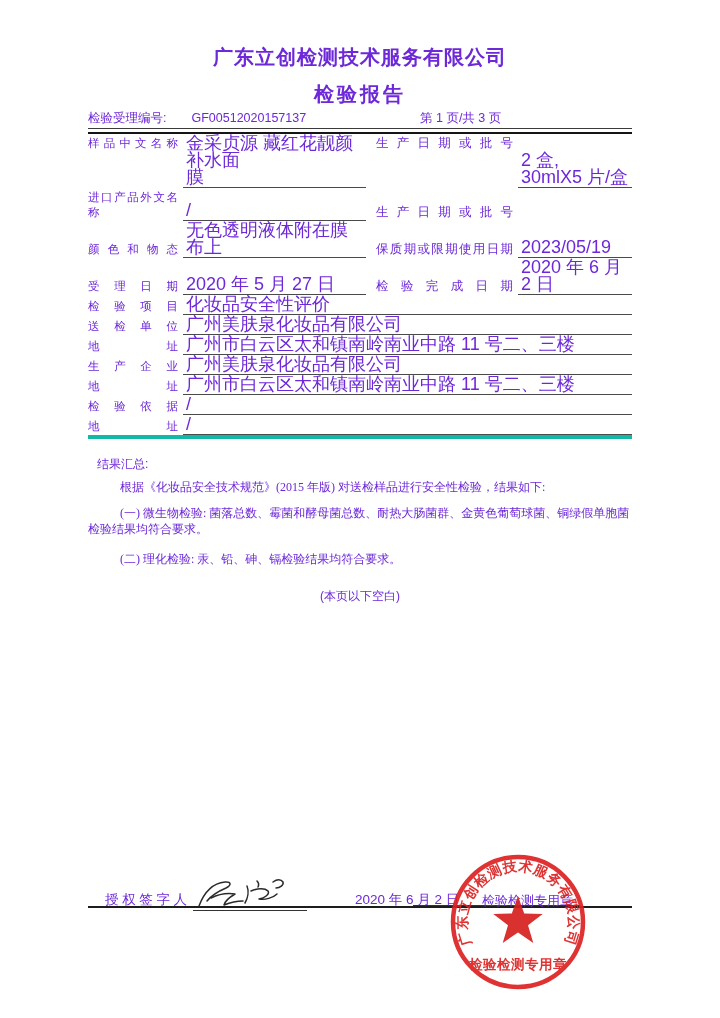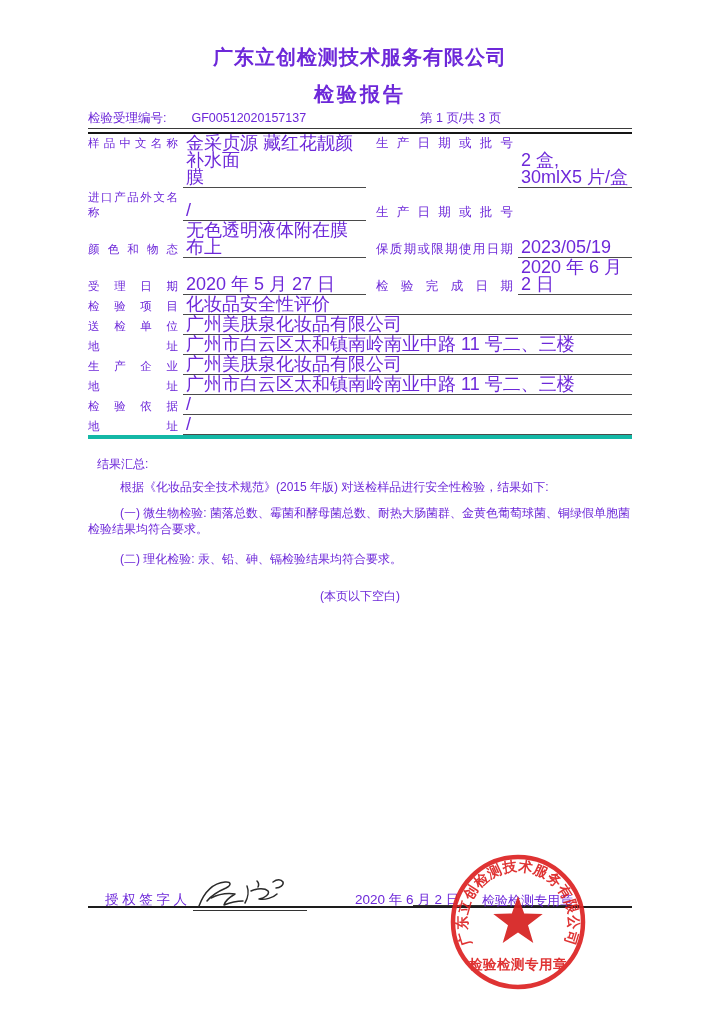--- a/index.html
+++ b/index.html
@@ -32,21 +32,21 @@
   .val {
     font-size:18px; line-height:17px; border-bottom:1px solid #4a4a4a;
     padding:1px 2px 1px 3px; box-sizing:border-box;
     display:flex; flex-direction:column; justify-content:flex-end;
     white-space:pre-line;
   }
   .val.v1 { margin-right:10px; }
 
   .results { margin-top:18px; font-size:12px; line-height:15.5px; }
   .sum-title { padding-left:9px; }
-  .para { text-indent:32px; }
+  .para { text-indent:32px;font-family:Liberation Serif, serif; }
   .intro { margin-top:7px; }
   .p1 { margin-top:11px; }
   .p2 { margin-top:15px; }
   .blank-note { margin-top:21px; text-align:center; text-indent:0; }
 
   .footer-rule { position:absolute; left:88px; top:906px; width:544px; height:2px; background:#1d1d1d; }
   .footer-row { position:absolute; left:88px; top:887px; width:544px; height:30px; font-size:13.5px; }
   .signer-label { position:absolute; left:17px; top:4px; width:82px; text-align:justify; text-align-last:justify; }
   .sig-field { position:absolute; left:105px; top:-6px; width:114px; height:29px; border-bottom:1px solid #333; }
   .sig-svg { position:absolute; left:2px; bottom:-2px; overflow:visible; }

